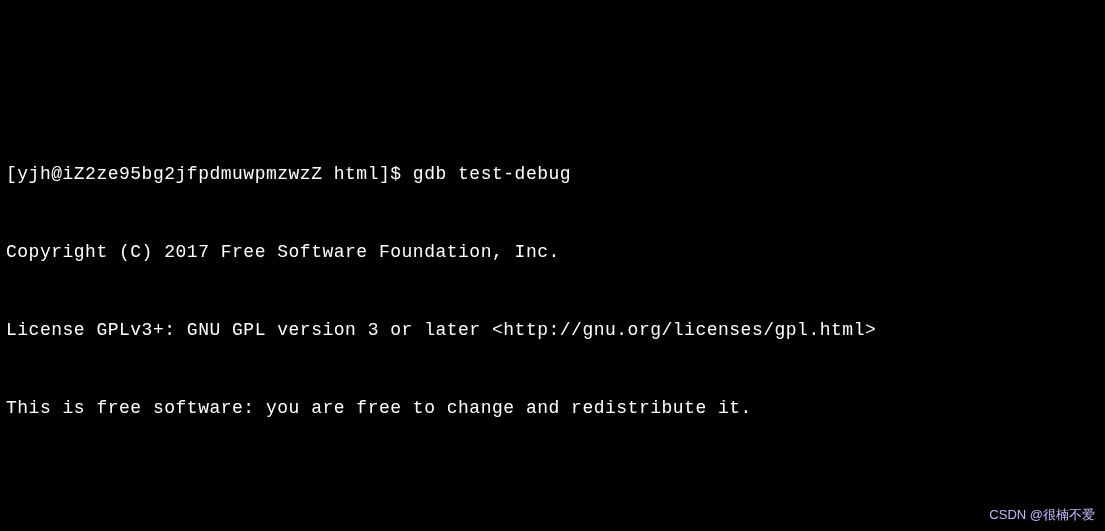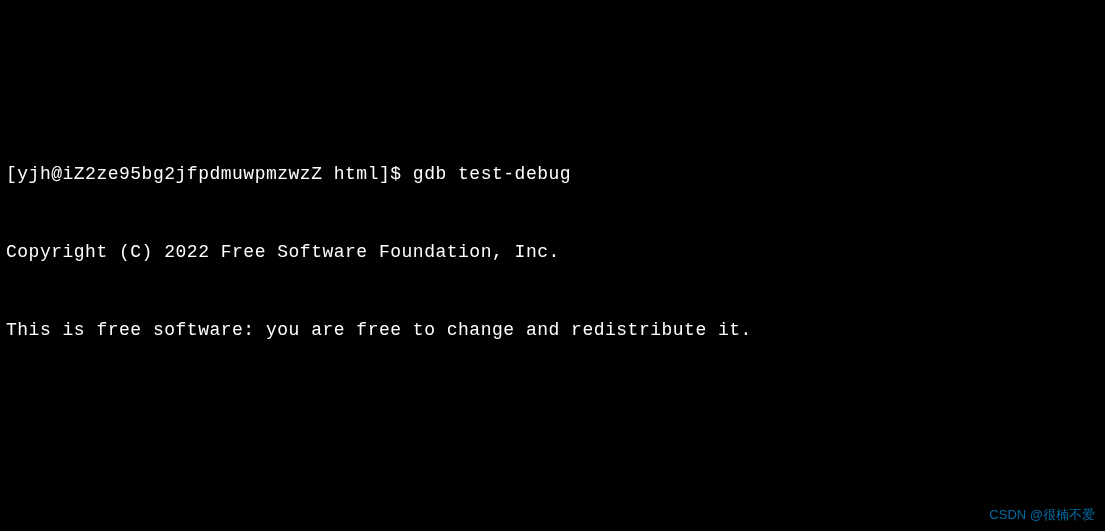--- a/index.html
+++ b/index.html
@@ -25,33 +25,34 @@
       font-family: "Courier New", Courier, monospace;
     }
     .line {
       display: block;
     }
     .watermark {
       position: absolute;
       bottom: 6px;
       right: 10px;
       font-size: 13px;
-      color: #0369a1;
+      color: #c4b5fd;
       font-family: Arial, sans-serif;
       letter-spacing: 0;
     }
   </style>
 </head>
 <body>
 
 
 
 <div class="terminal">
   <span class="line">[yjh@iZ2ze95bg2jfpdmuwpmzwzZ html]$ gdb test-debug</span>
-  <span class="line">Copyright (C) 2022 Free Software Foundation, Inc.</span>
+  <span class="line">Copyright (C) 2017 Free Software Foundation, Inc.</span>
+  <span class="line">License GPLv3+: GNU GPL version 3 or later &lt;http://gnu.org/licenses/gpl.html&gt;</span>
   <span class="line">This is free software: you are free to change and redistribute it.</span>
   
   
   
   
   
   
   
   
   <span class="line"></span>

